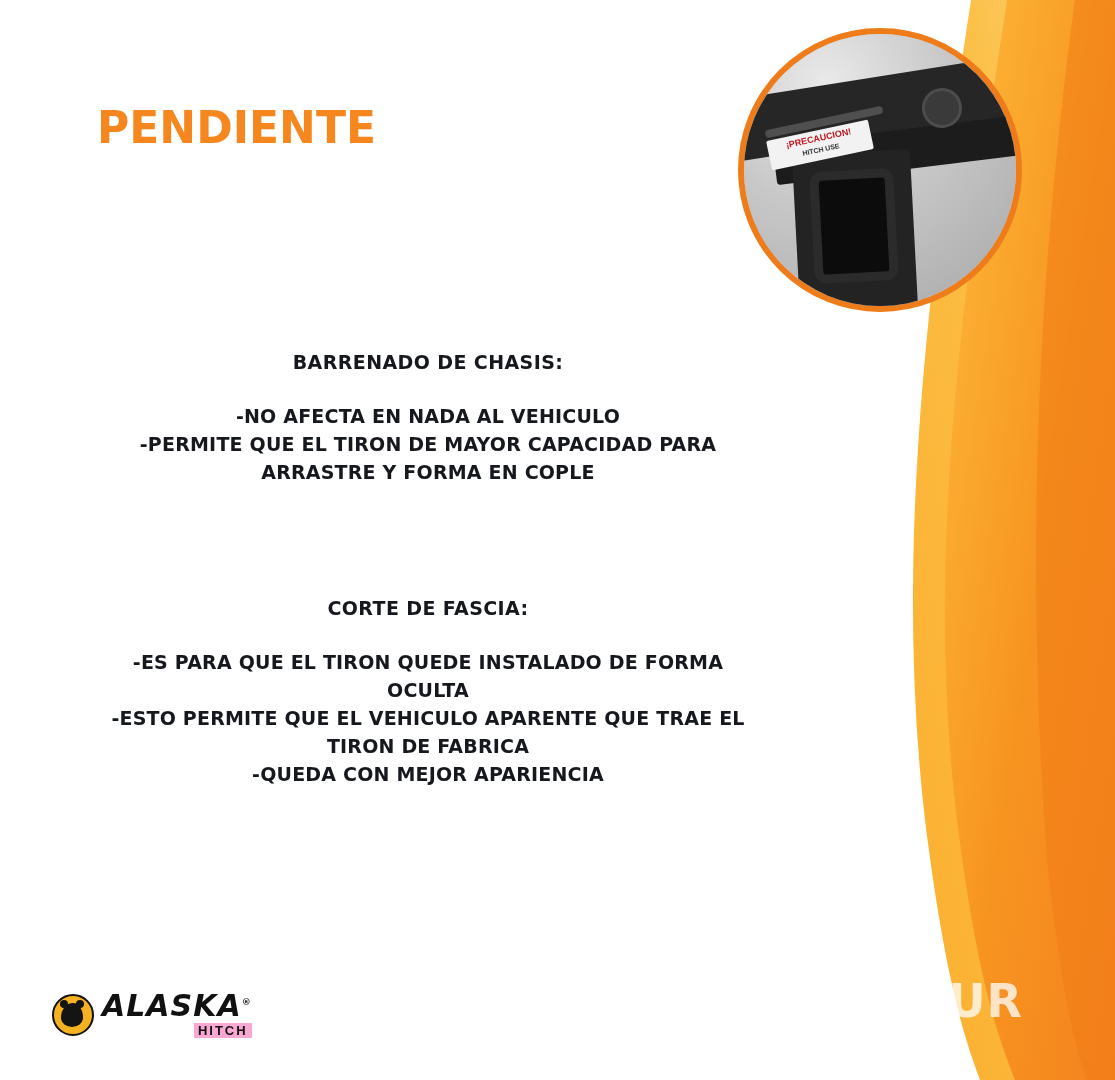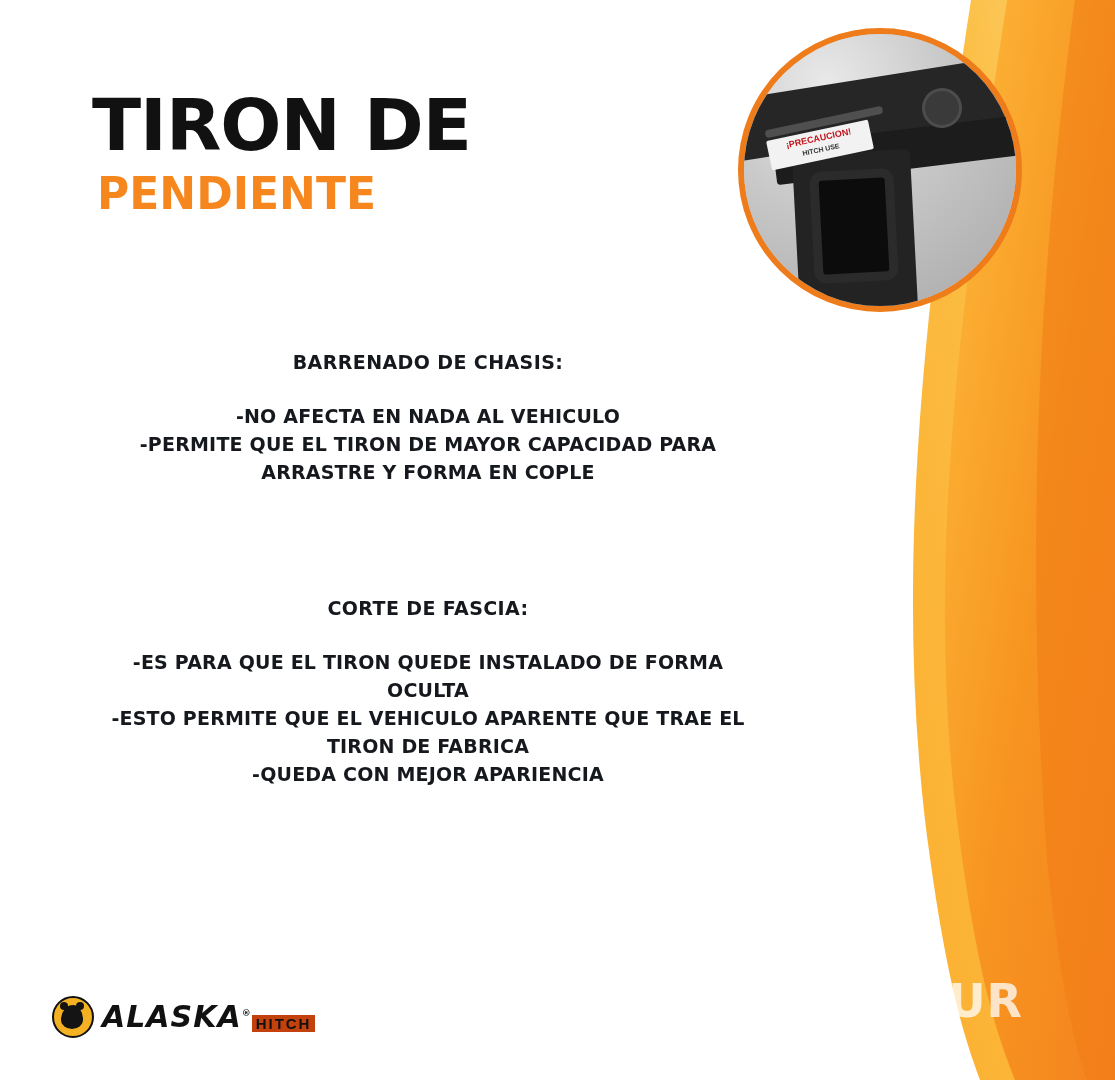--- a/index.html
+++ b/index.html
@@ -217,48 +217,48 @@
     position: absolute;
     width: 8px; height: 8px;
     background: #141414;
     border-radius: 50%;
     top: 4px;
   }
   .logo-badge .ear.l { left: 6px; }
   .logo-badge .ear.r { left: 22px; }
   .logo-text {
     display: flex;
-    flex-direction: row;
+    flex-direction: column;
     line-height: 1;
     justify-content: center;
   }
   .logo-word {
     font-size: 30px;
     font-weight: 800;
     font-style: italic;
     letter-spacing: 1px;
     color: #111;
     font-family: "DejaVu Sans", sans-serif;
     position: relative;
   }
   .logo-word .tm {
     font-size: 9px;
     vertical-align: super;
     font-style: normal;
     font-weight: 700;
   }
   .logo-sub {
-    font-size: 15px;
+    font-size: 13px;
     font-weight: 800;
     letter-spacing: 2px;
     color: #111;
-    background: #c2410c;
+    background: #f9a8d4;
     align-self: flex-end;
     padding: 1px 4px;
-    margin-top: 12px;
+    margin-top: 2px;
   }
 
   
   .watermark {
     position: absolute;
     right: 92px;
     bottom: 52px;
     font-size: 46px;
     font-weight: 800;
     letter-spacing: 1px;
@@ -284,21 +284,20 @@
         <stop offset="60%" stop-color="#fbbf45"></stop>
         <stop offset="100%" stop-color="#fdd37a"></stop>
       </linearGradient>
     </defs>
     <path d="M196,0 C150,300 120,560 150,820 C170,980 190,1040 205,1080 L340,1080 L340,0 Z" fill="url(#gradB)"></path>
     <path d="M232,0 C186,300 150,560 182,820 C202,980 224,1040 240,1080 L340,1080 L340,0 Z" fill="url(#gradA)"></path>
     <path d="M300,0 C262,280 250,560 272,860 C286,990 300,1048 312,1080 L340,1080 L340,0 Z" fill="#f07c16" opacity="0.55"></path>
   </svg>
 
   <div class="title-block">
-    <h1 class="title-main">TIRON DE</h1>
     <h2 class="title-sub">PENDIENTE</h2>
   </div>
 
   <div class="photo-circle">
     <div class="photo-inner">
       <div class="hitch-arm"></div>
       <div class="hitch-stripe"></div>
       <div class="hitch-arm2"></div>
       <div class="hitch-plate"></div>
       <div class="hitch-body"></div>

